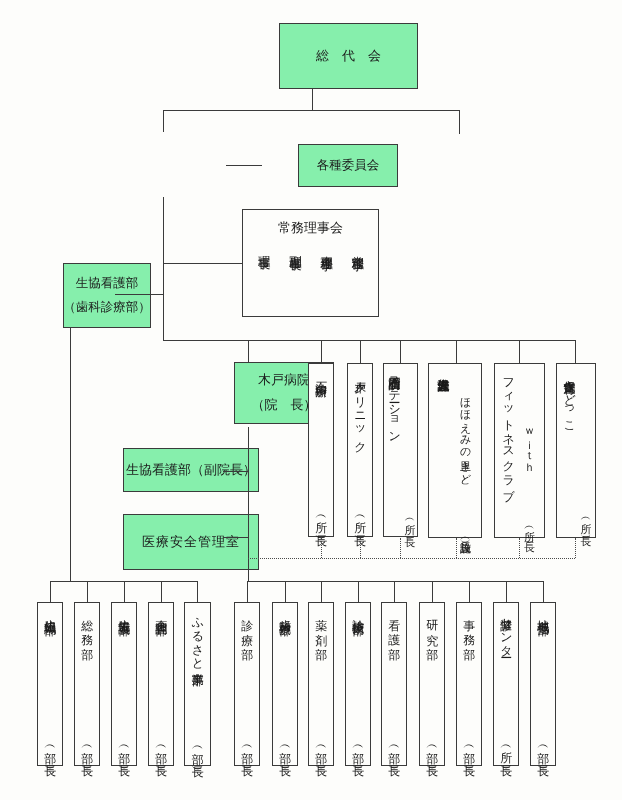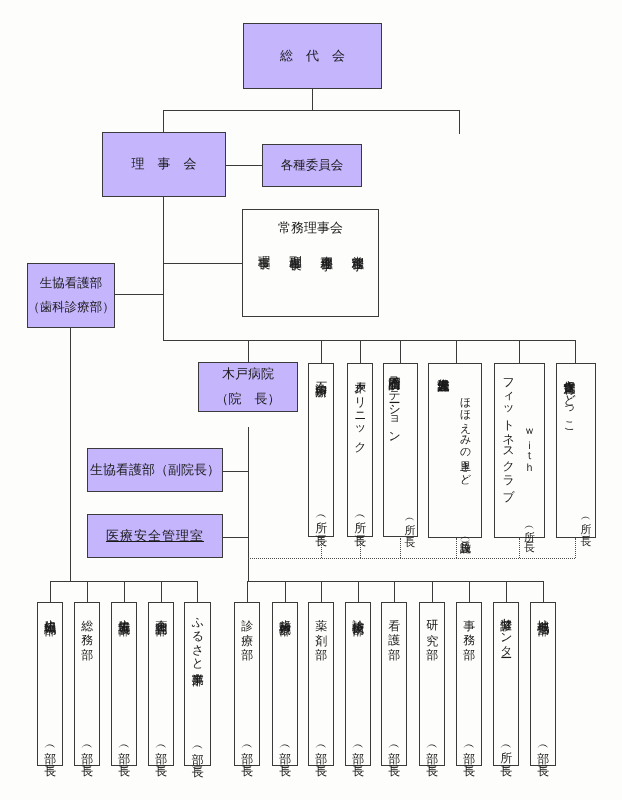--- a/index.html
+++ b/index.html
@@ -11,26 +11,27 @@
     position:relative;
     width:622px;height:800px;
     background:#fdfdfb;
     color:#1a1a1a;
     overflow:hidden;
   }
   
   .hbox{
     position:absolute;
     border:1px solid #3b3b3b;
-    background:#c4b5fd;
+    background:#86efac;
     display:flex;flex-direction:column;
     align-items:center;justify-content:center;
     font-size:13px;line-height:1.7;
     white-space:nowrap;
     box-sizing:border-box;
+    margin-left:36px;
   }
   
   .vbox{
     position:absolute;
     border:1px solid #3b3b3b;
     background:#fdfdfb;
     box-sizing:border-box;
     text-decoration:underline;
   }
   .vtext{
@@ -60,23 +61,20 @@
 </style>
 </head>
 <body>
 
 <div id="canvas">
 
   <div class="hbox" style="left:243px;top:23px;width:139px;height:66px;">
     <span>総　代　会</span>
   </div>
 
-  <div class="hbox" style="left:102px;top:132px;width:124px;height:65px;">
-    <span>理　事　会</span>
-  </div>
 
   <div class="hbox" style="left:262px;top:144px;width:100px;height:43px;font-size:12.5px;">
     <span>各種委員会</span>
   </div>
 
 
   <div class="vbox" style="left:242px;top:209px;width:137px;height:108px;">
     <div class="jomu-title">常務理事会</div>
     <div class="jomu-roles">
       <span class="vtext" style="font-size:12.5px;">理事長</span>
@@ -84,30 +82,30 @@
       <span class="vtext" style="font-size:12.5px;">専務理事</span>
       <span class="vtext" style="font-size:12.5px;">常務理事</span>
     </div>
   </div>
 
   <div class="hbox" style="left:27px;top:263px;width:88px;height:65px;font-size:12.5px;line-height:1.9;">
     <span>生協看護部</span>
     <span>（歯科診療部）</span>
   </div>
 
-  <div class="hbox" style="left:198px;top:362px;width:100px;height:50px;line-height:1.9;">
+  <div class="hbox" style="left:198px;top:362px;width:100px;height:62px;line-height:1.9;">
     <span>木戸病院</span>
     <span>（院　長）</span>
   </div>
 
   <div class="hbox" style="left:87px;top:448px;width:136px;height:44px;">
     <span>生協看護部（副院長）</span>
   </div>
 
-  <div class="hbox" style="left:87px;top:514px;width:136px;height:44px;letter-spacing:1px;text-decoration:underline;">
+  <div class="hbox" style="left:87px;top:514px;width:136px;height:56px;letter-spacing:1px;">
     <span>医療安全管理室</span>
   </div>
 
   <div class="vbox" style="left:308px;top:363px;width:26px;height:174px;">
     <span class="vtext vc" style="top:8px;">石山診療所</span>
     <span class="vtext vc" style="bottom:8px;">（所　長）</span>
   </div>
 
   <div class="vbox" style="left:347px;top:363px;width:26px;height:174px;">
     <span class="vtext vc" style="top:8px;">木戸クリニック</span>

